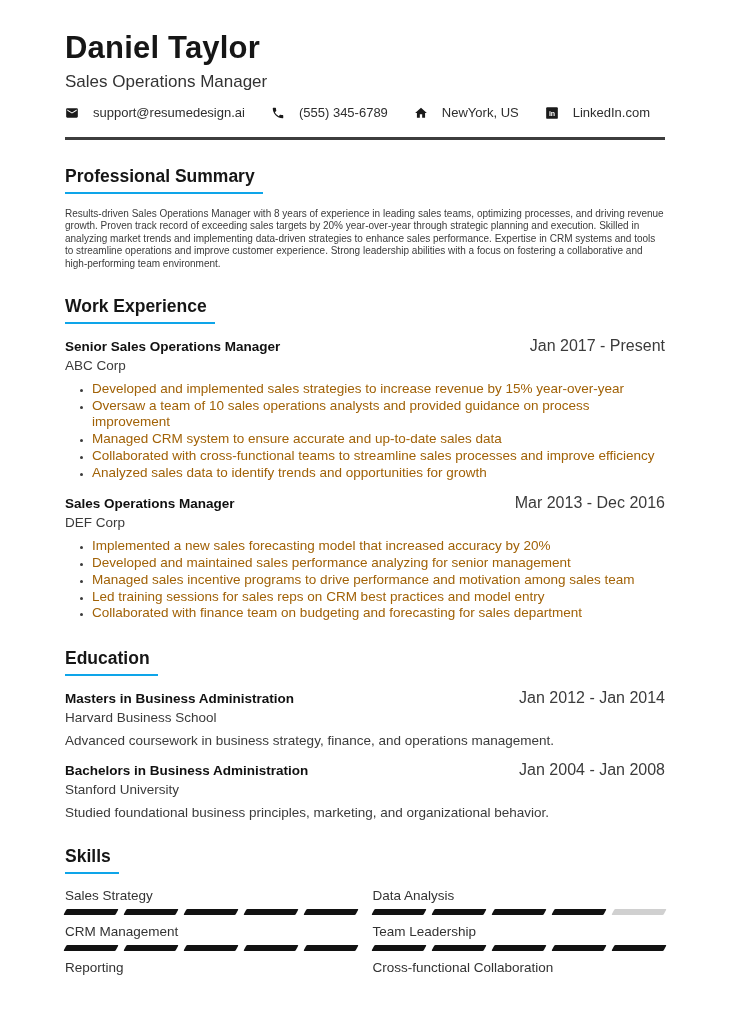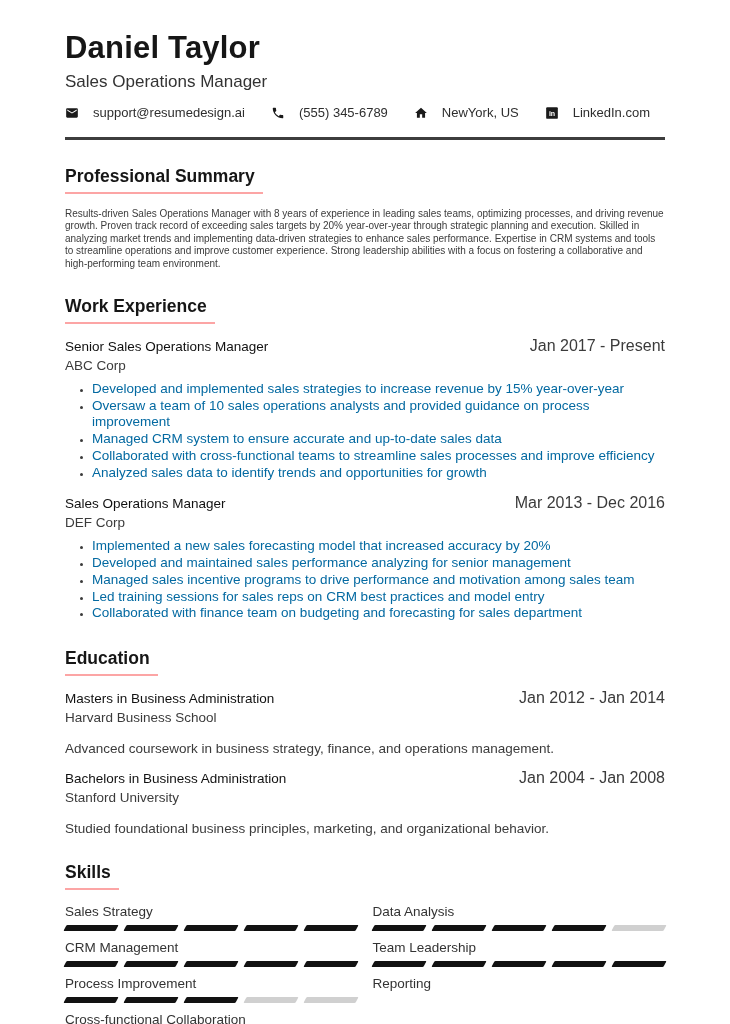--- a/index.html
+++ b/index.html
@@ -52,66 +52,66 @@
   }
 
   
   .section { margin-top: 26px; }
   .section-heading {
     display: inline-block;
     font-size: 17.5px;
     font-weight: 700;
     color: #161616;
     padding: 0 8px 5px 0;
-    border-bottom: 2px solid #fca5a5;
+    border-bottom: 2px solid #0ea5e9;
   }
 
   .summary-text {
     margin-top: 14px;
     font-size: 10px;
     line-height: 1.24;
     color: #3b3b3b;
   }
 
   
   .entry { margin-top: 13px; }
   .entry-head {
     display: flex;
     justify-content: space-between;
     align-items: baseline;
   }
   .entry-title {
     font-size: 13.5px;
-    font-weight: 400;
+    font-weight: 700;
     color: #111111;
   }
   .entry-dates {
     font-size: 16px;
     color: #3b3b3b;
     white-space: nowrap;
   }
   .entry-org {
     margin-top: 3px;
     font-size: 13.5px;
     color: #3b3b3b;
   }
   .entry-desc {
-    margin-top: 16px;
+    margin-top: 8px;
     font-size: 13.5px;
     color: #3b3b3b;
   }
   ul.bullets {
     margin-top: 8px;
     padding-left: 27px;
     list-style: disc;
   }
   ul.bullets li {
     font-size: 13.5px;
     line-height: 1.24;
-    color: #0369a1;
+    color: #a16207;
   }
   ul.bullets li::marker { font-size: 9px; color: #3b3b3b; }
 
   
   .skills-grid {
     margin-top: 14px;
     display: grid;
     grid-template-columns: 1fr 1fr;
     column-gap: 15px;
     row-gap: 9px;
@@ -282,30 +282,20 @@
           <div class="skill-name">Team Leadership</div>
           <div class="skill-bar">
             <div class="skill-seg seg-filled"></div>
             <div class="skill-seg seg-filled"></div>
             <div class="skill-seg seg-filled"></div>
             <div class="skill-seg seg-filled"></div>
             <div class="skill-seg seg-filled"></div>
           </div>
         </div>
         <div class="skill-item">
-          <div class="skill-name">Process Improvement</div>
-          <div class="skill-bar">
-            <div class="skill-seg seg-filled"></div>
-            <div class="skill-seg seg-filled"></div>
-            <div class="skill-seg seg-filled"></div>
-            <div class="skill-seg seg-empty"></div>
-            <div class="skill-seg seg-empty"></div>
-          </div>
-        </div>
-        <div class="skill-item">
           <div class="skill-name">Reporting</div>
         </div>
         <div class="skill-item">
           <div class="skill-name">Cross-functional Collaboration</div>
         </div>
       </div>
   </div>
 
 </div>
 

